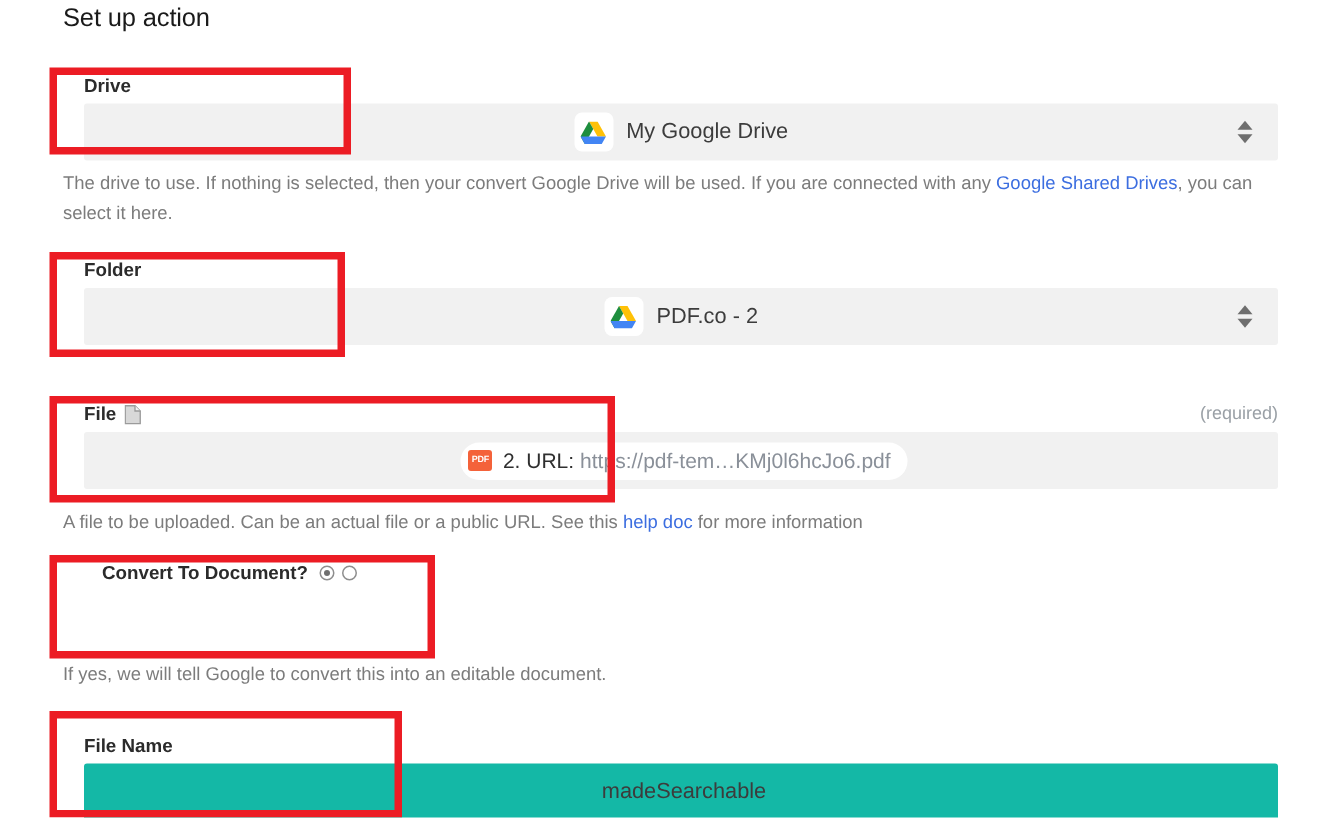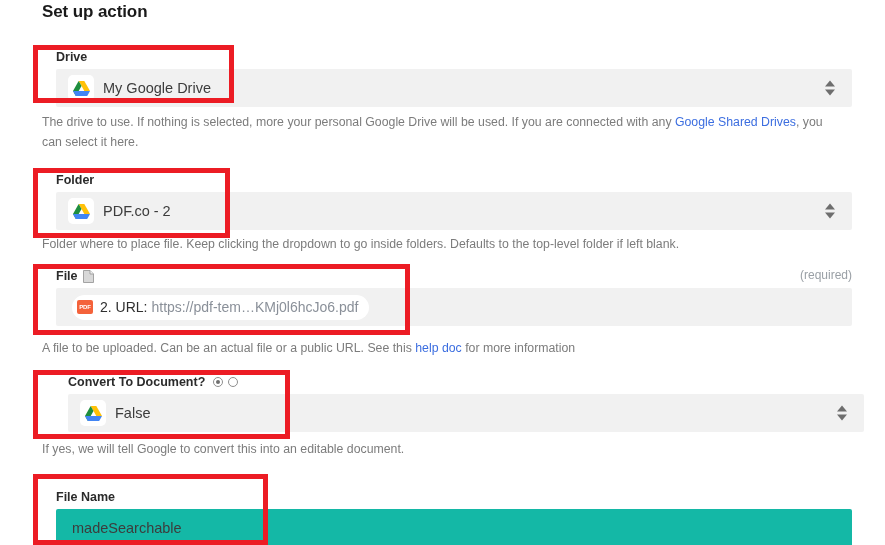--- a/index.html
+++ b/index.html
@@ -14,21 +14,21 @@
     position: relative;
     width: 885px; height: 545px;
     background: #ffffff;
   }
 
   
   .page-title {
     position: absolute;
     left: 42px; top: 2px;
     font-size: 17px;
-    font-weight: bold;
+    font-weight: normal;
     color: #1a1a1a;
     letter-spacing: -0.1px;
   }
 
   
   .field { position: absolute; left: 56px; }
   .field-label {
     font-size: 12.5px;
     color: #2b2b2b;
     font-weight: bold;
@@ -51,20 +51,21 @@
   
   .control {
     position: relative;
     width: 796px;
     height: 38px;
     background: #f1f1f1;
     border-radius: 2px;
     display: flex;
     align-items: center;
     padding: 0 12px;
+    justify-content: center;
   }
   .control.plain { background: #14b8a6; }
 
   .control-value {
     font-size: 14.5px;
     color: #3c3c3c;
     line-height: 38px;
     white-space: nowrap;
   }
 
@@ -198,21 +199,21 @@
         </svg>
       </span>
       <span class="control-value">My Google Drive</span>
       <span class="chevrons">
         <span class="chev-up"></span>
           <span class="chev-dn"></span>
       </span>
     </div>
   </div>
   <div class="help" style="top:112px;">
-    <span>The drive to use. If nothing is selected, more your personal Google Drive will be used. If you are connected with any </span><a class="link" href="#">Google Shared Drives</a><span>, you can select it here.</span>
+    <span>The drive to use. If nothing is selected, then your convert Google Drive will be used. If you are connected with any </span><a class="link" href="#">Google Shared Drives</a><span>, you can select it here.</span>
   </div>
 
   <div class="field" style="top:172px;">
     <div class="field-label">
       <span class="lbl-text">Folder</span>
     </div>
     <div class="control">
       <span class="gd-tile">
         <svg width="17" height="15" viewBox="0 0 48 42" aria-hidden="true">
           <polygon points="16,0 32,0 48,28 32,28" fill="#ffc107"></polygon>
@@ -220,21 +221,20 @@
           <polygon points="0,28 8,42 40,42 48,28" fill="#4285f4"></polygon>
         </svg>
       </span>
       <span class="control-value">PDF.co - 2</span>
       <span class="chevrons">
         <span class="chev-up"></span>
           <span class="chev-dn"></span>
       </span>
     </div>
   </div>
-  <div class="help" style="top:234px;">Folder where to place file. Keep clicking the dropdown to go inside folders. Defaults to the top-level folder if left blank.</div>
 
   <div class="field" style="top:268px; width:796px;">
     <div class="field-label">
       <span class="lbl-text">File</span>
       <span class="doc-icon">
         <svg width="11" height="13" viewBox="0 0 11 13" aria-hidden="true">
           <path d="M0.5 0.5 H7 L10.5 4 V12.5 H0.5 Z" fill="#d8d8d8" stroke="#9b9b9b" stroke-width="0.9"></path>
           <path d="M7 0.5 V4 H10.5" fill="#f3f3f3" stroke="#9b9b9b" stroke-width="0.9"></path>
         </svg>
       </span>
@@ -253,34 +253,20 @@
   </div>
 
   <div class="field" style="top:374px;margin-left:12px;">
     <div class="field-label">
       <span class="lbl-text">Convert To Document?</span>
       <span class="radio-pair">
         <span class="radio sel"></span>
         <span class="radio"></span>
       </span>
     </div>
-    <div class="control">
-      <span class="gd-tile">
-        <svg width="17" height="15" viewBox="0 0 48 42" aria-hidden="true">
-          <polygon points="16,0 32,0 48,28 32,28" fill="#ffc107"></polygon>
-          <polygon points="16,0 0,28 8,42 24,14" fill="#1e8e3e"></polygon>
-          <polygon points="0,28 8,42 40,42 48,28" fill="#4285f4"></polygon>
-        </svg>
-      </span>
-      <span class="control-value">False</span>
-      <span class="chevrons">
-        <span class="chev-up"></span>
-          <span class="chev-dn"></span>
-      </span>
-    </div>
   </div>
   <div class="help" style="top:439px;">If yes, we will tell Google to convert this into an editable document.</div>
 
   <div class="field" style="top:477px;margin-top:12px;">
     <div class="field-label">
       <span class="lbl-text">File Name</span>
     </div>
     <div class="control plain">
       <span class="control-value" style="margin-left:4px;">madeSearchable</span>
     </div>

